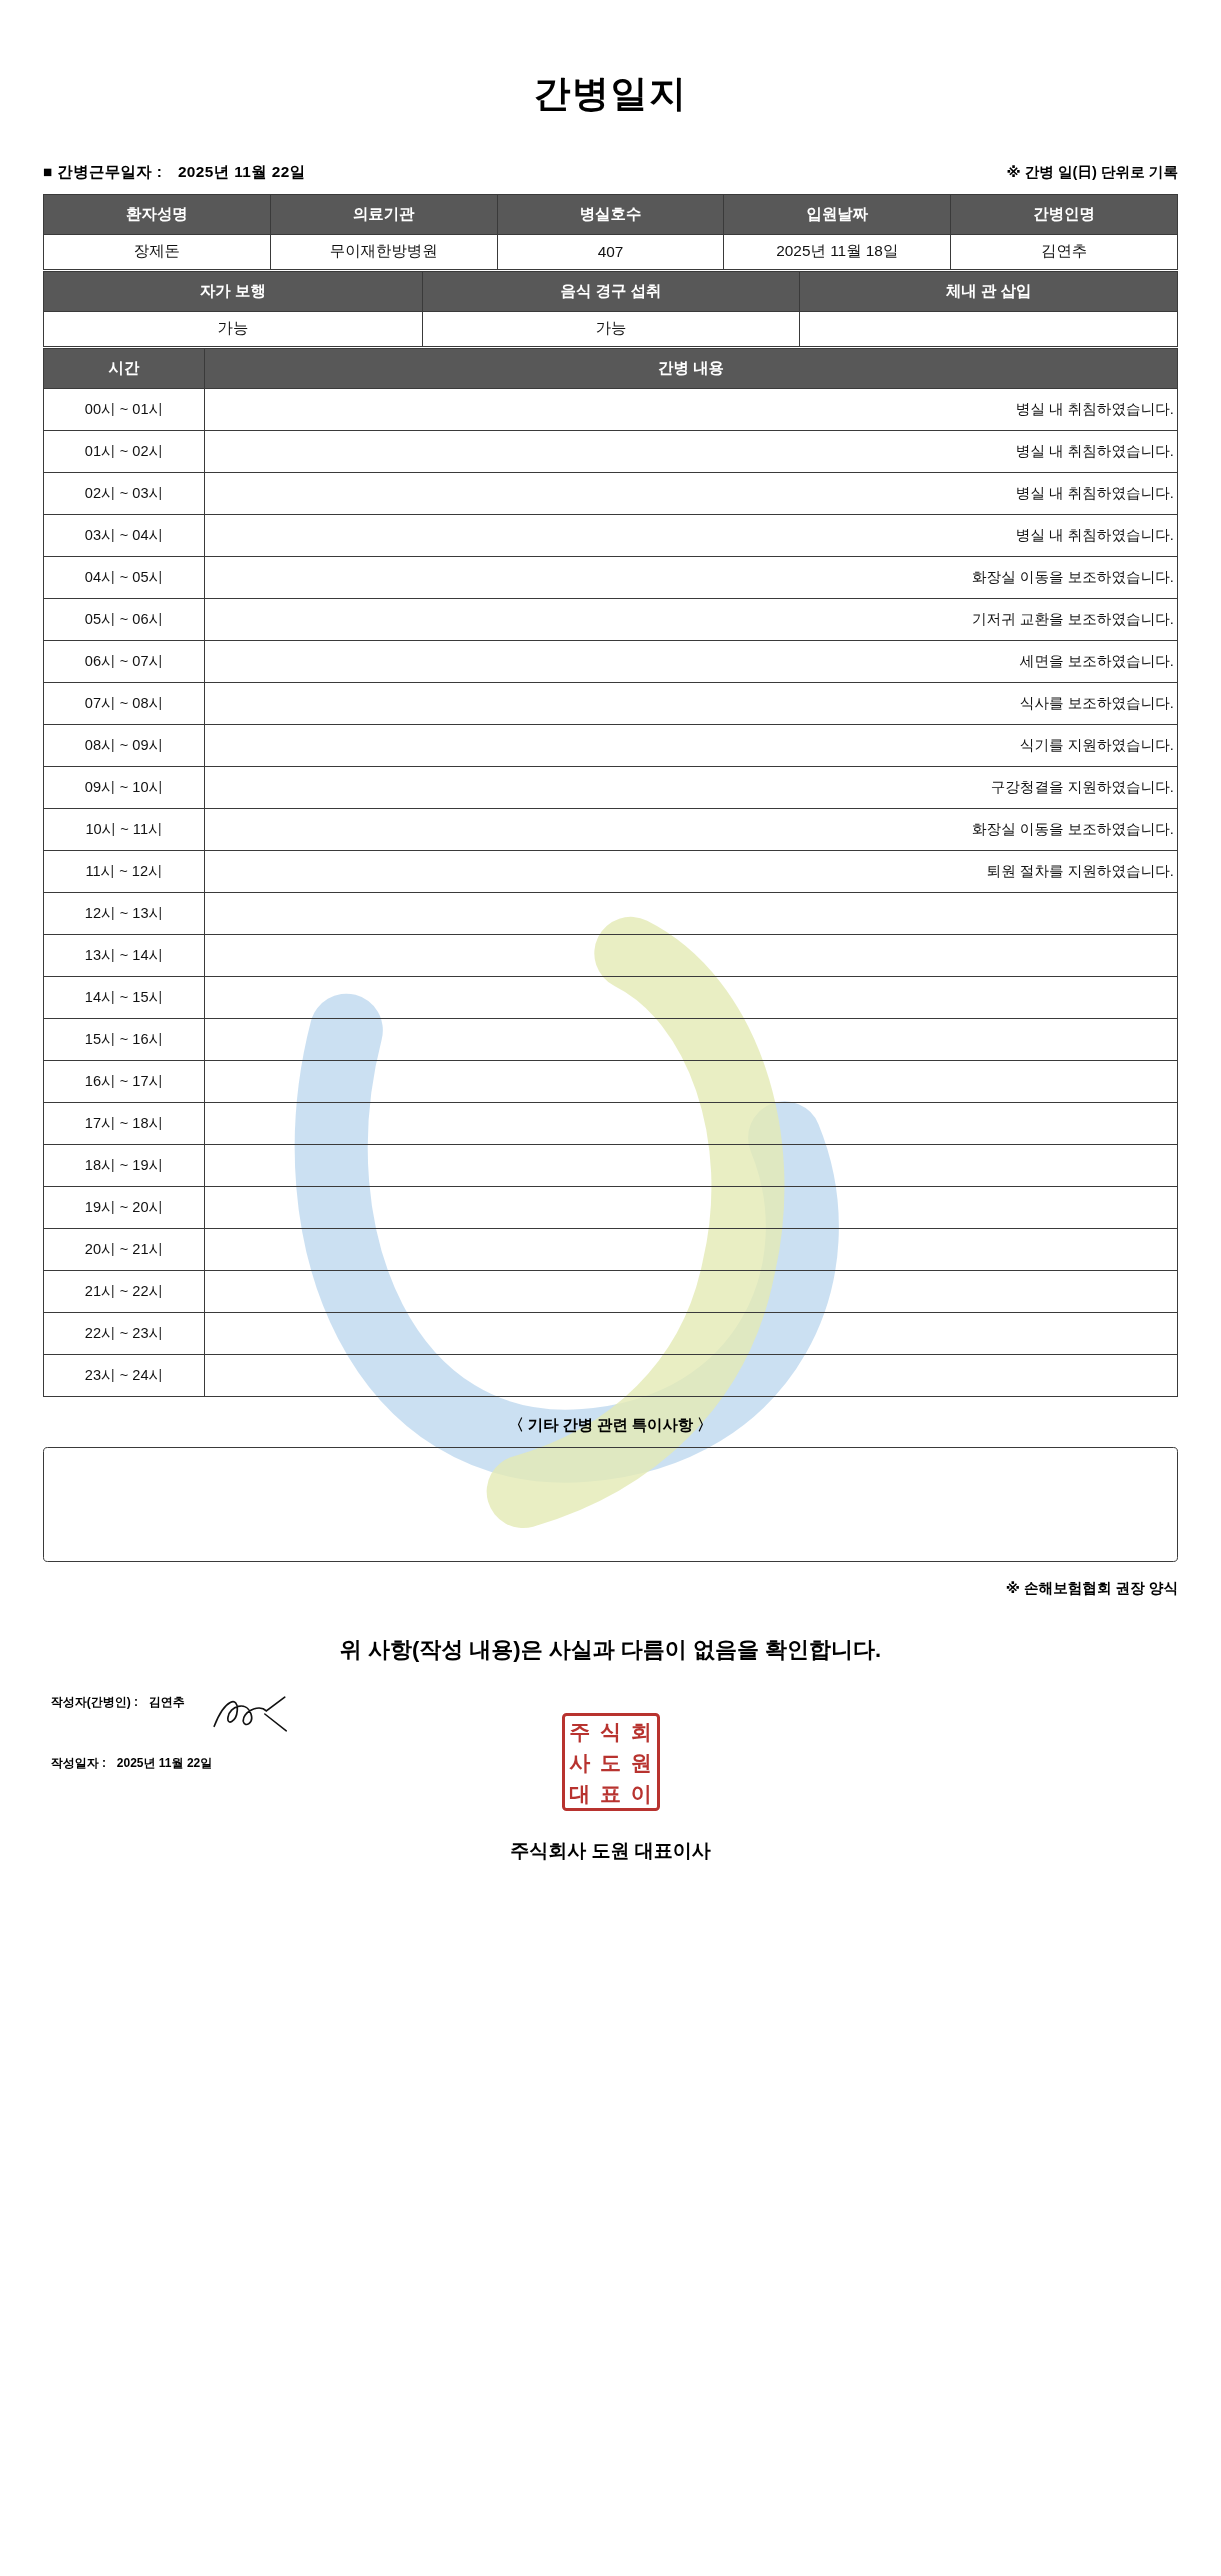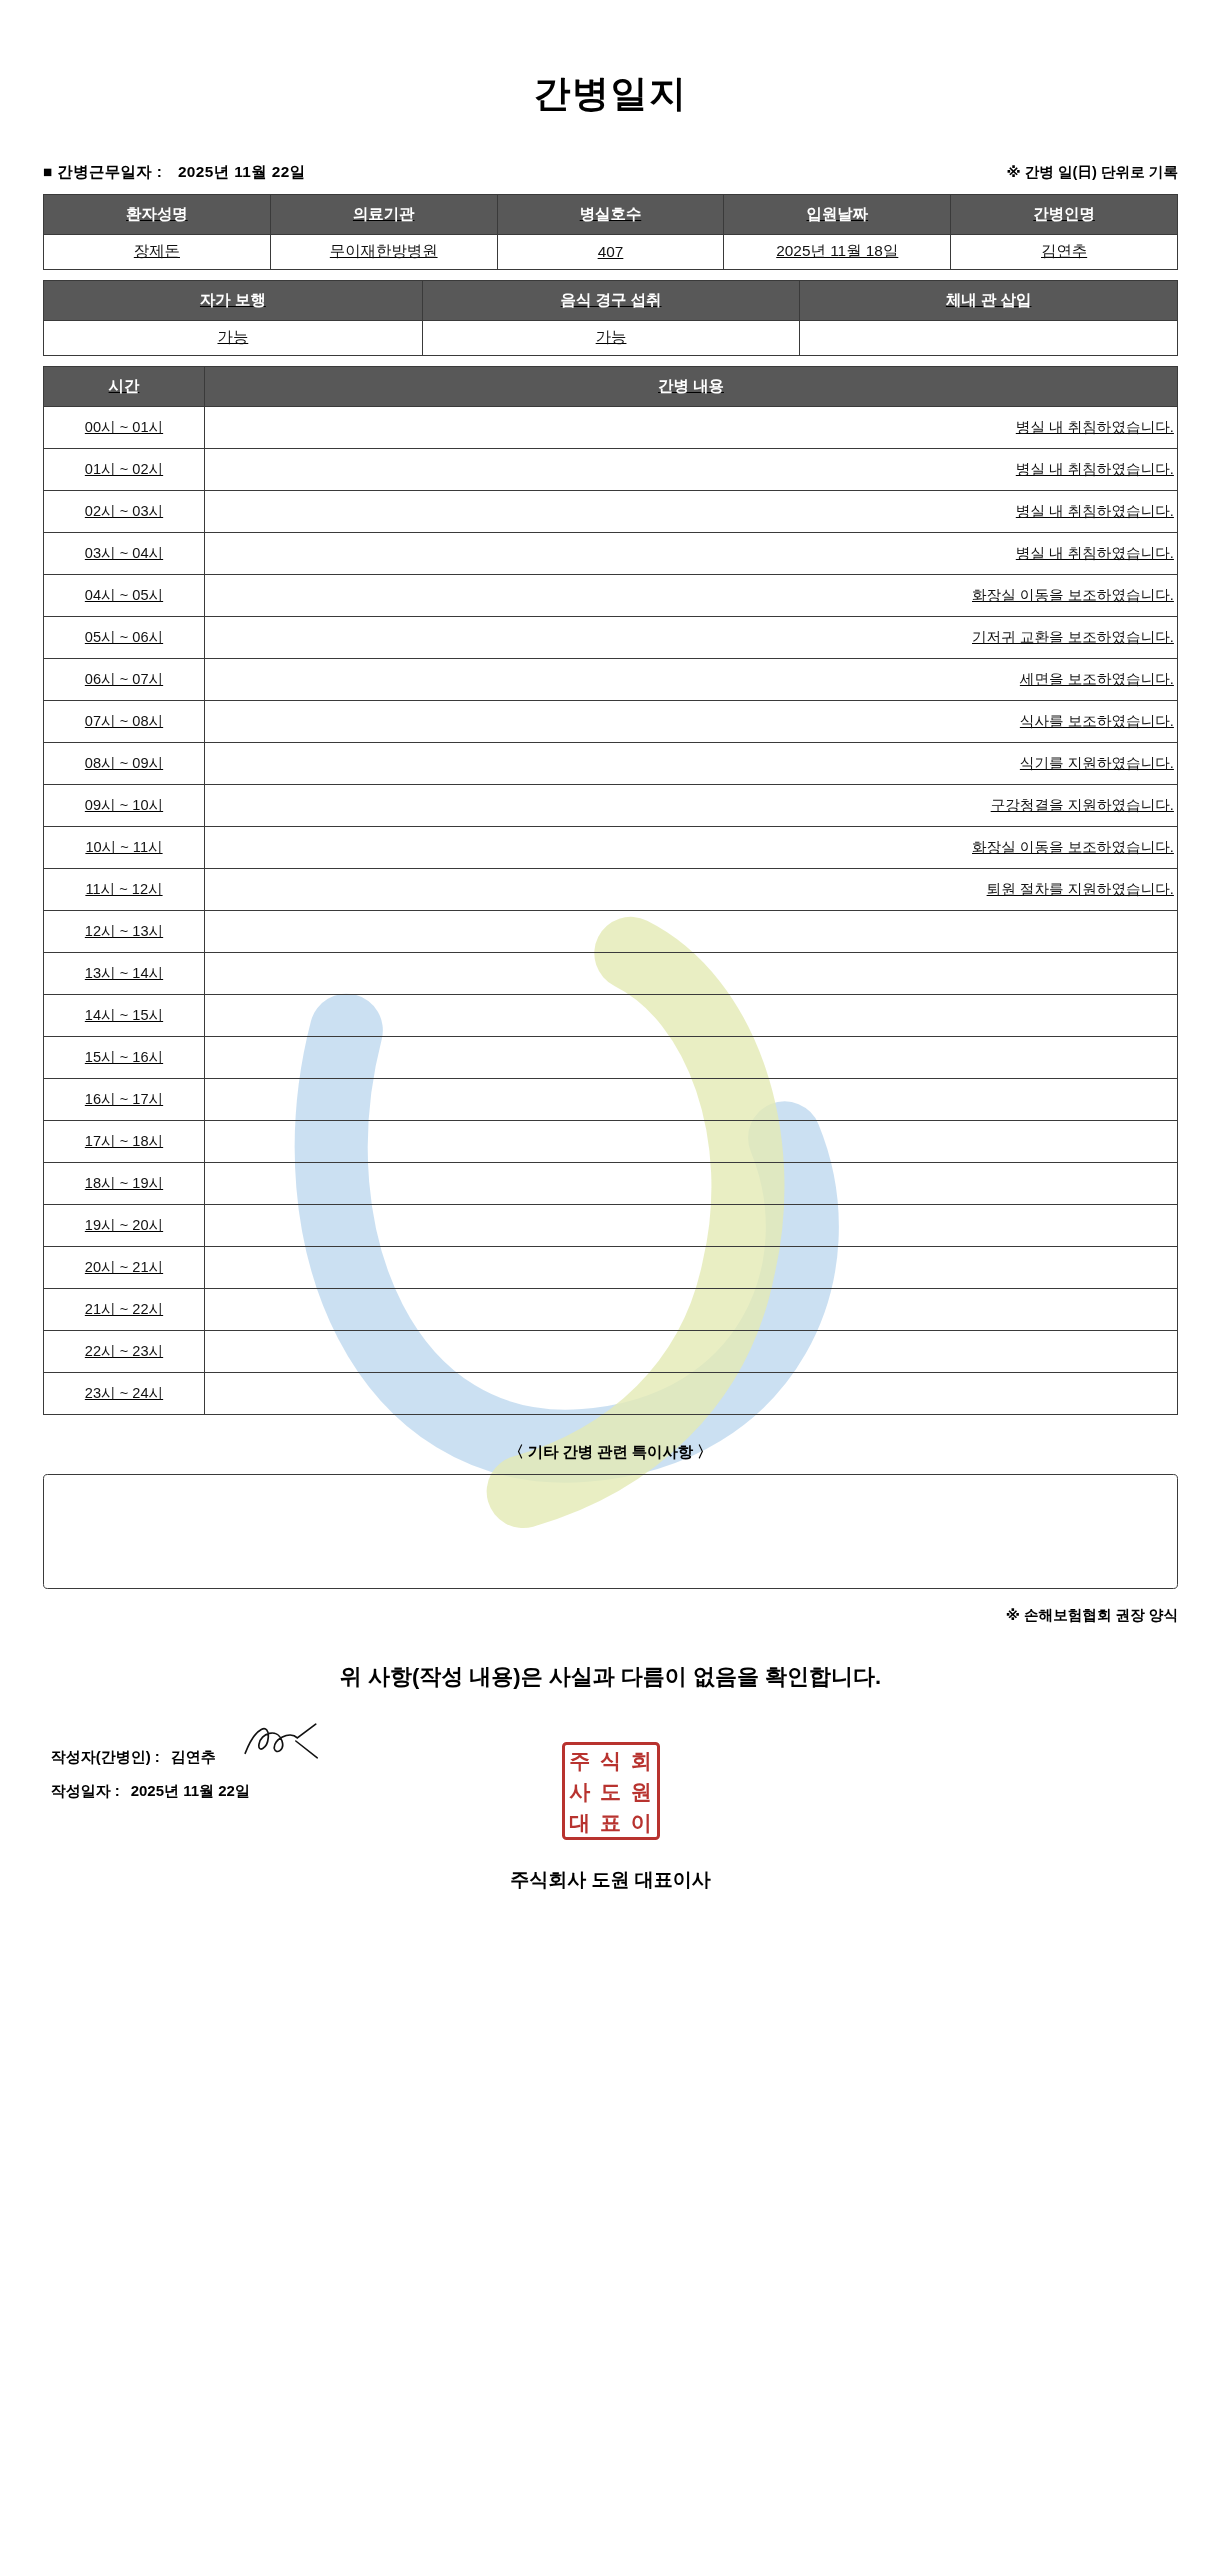--- a/index.html
+++ b/index.html
@@ -66,22 +66,21 @@
     font-weight: bold;
     margin-left: 20px;
   }
 
   table {
     border-collapse: collapse;
     width: 100%;
     table-layout: fixed;
   }
   .tbl {
-    margin-bottom: 10px;
-    text-decoration: underline;
+    margin-bottom: 1px;
   }
   th, td {
     border: 0.8px solid #3a3a3a;
     text-align: center;
     font-size: 15.4px;
     height: 35px;
     padding: 0 3.1px;
     box-sizing: border-box;
     background: transparent;
   }
@@ -135,22 +134,22 @@
   .confirm-line {
     text-align: center;
     font-size: 22px;
     font-weight: bold;
     padding-top: 37px;
     padding-bottom: 29px;
   }
 
   .sign-row {
     display: flex;
-    align-items: flex-end;
-    font-size: 15px;
+    align-items: flex-start;
+    font-size: 12px;
     font-weight: bold;
     padding-left: 7.7px;
     margin-bottom: 15.4px;
   }
   .sign-label {
     margin-right: 10.8px;
   }
   .sign-value {
     margin-right: 20px;
   }

